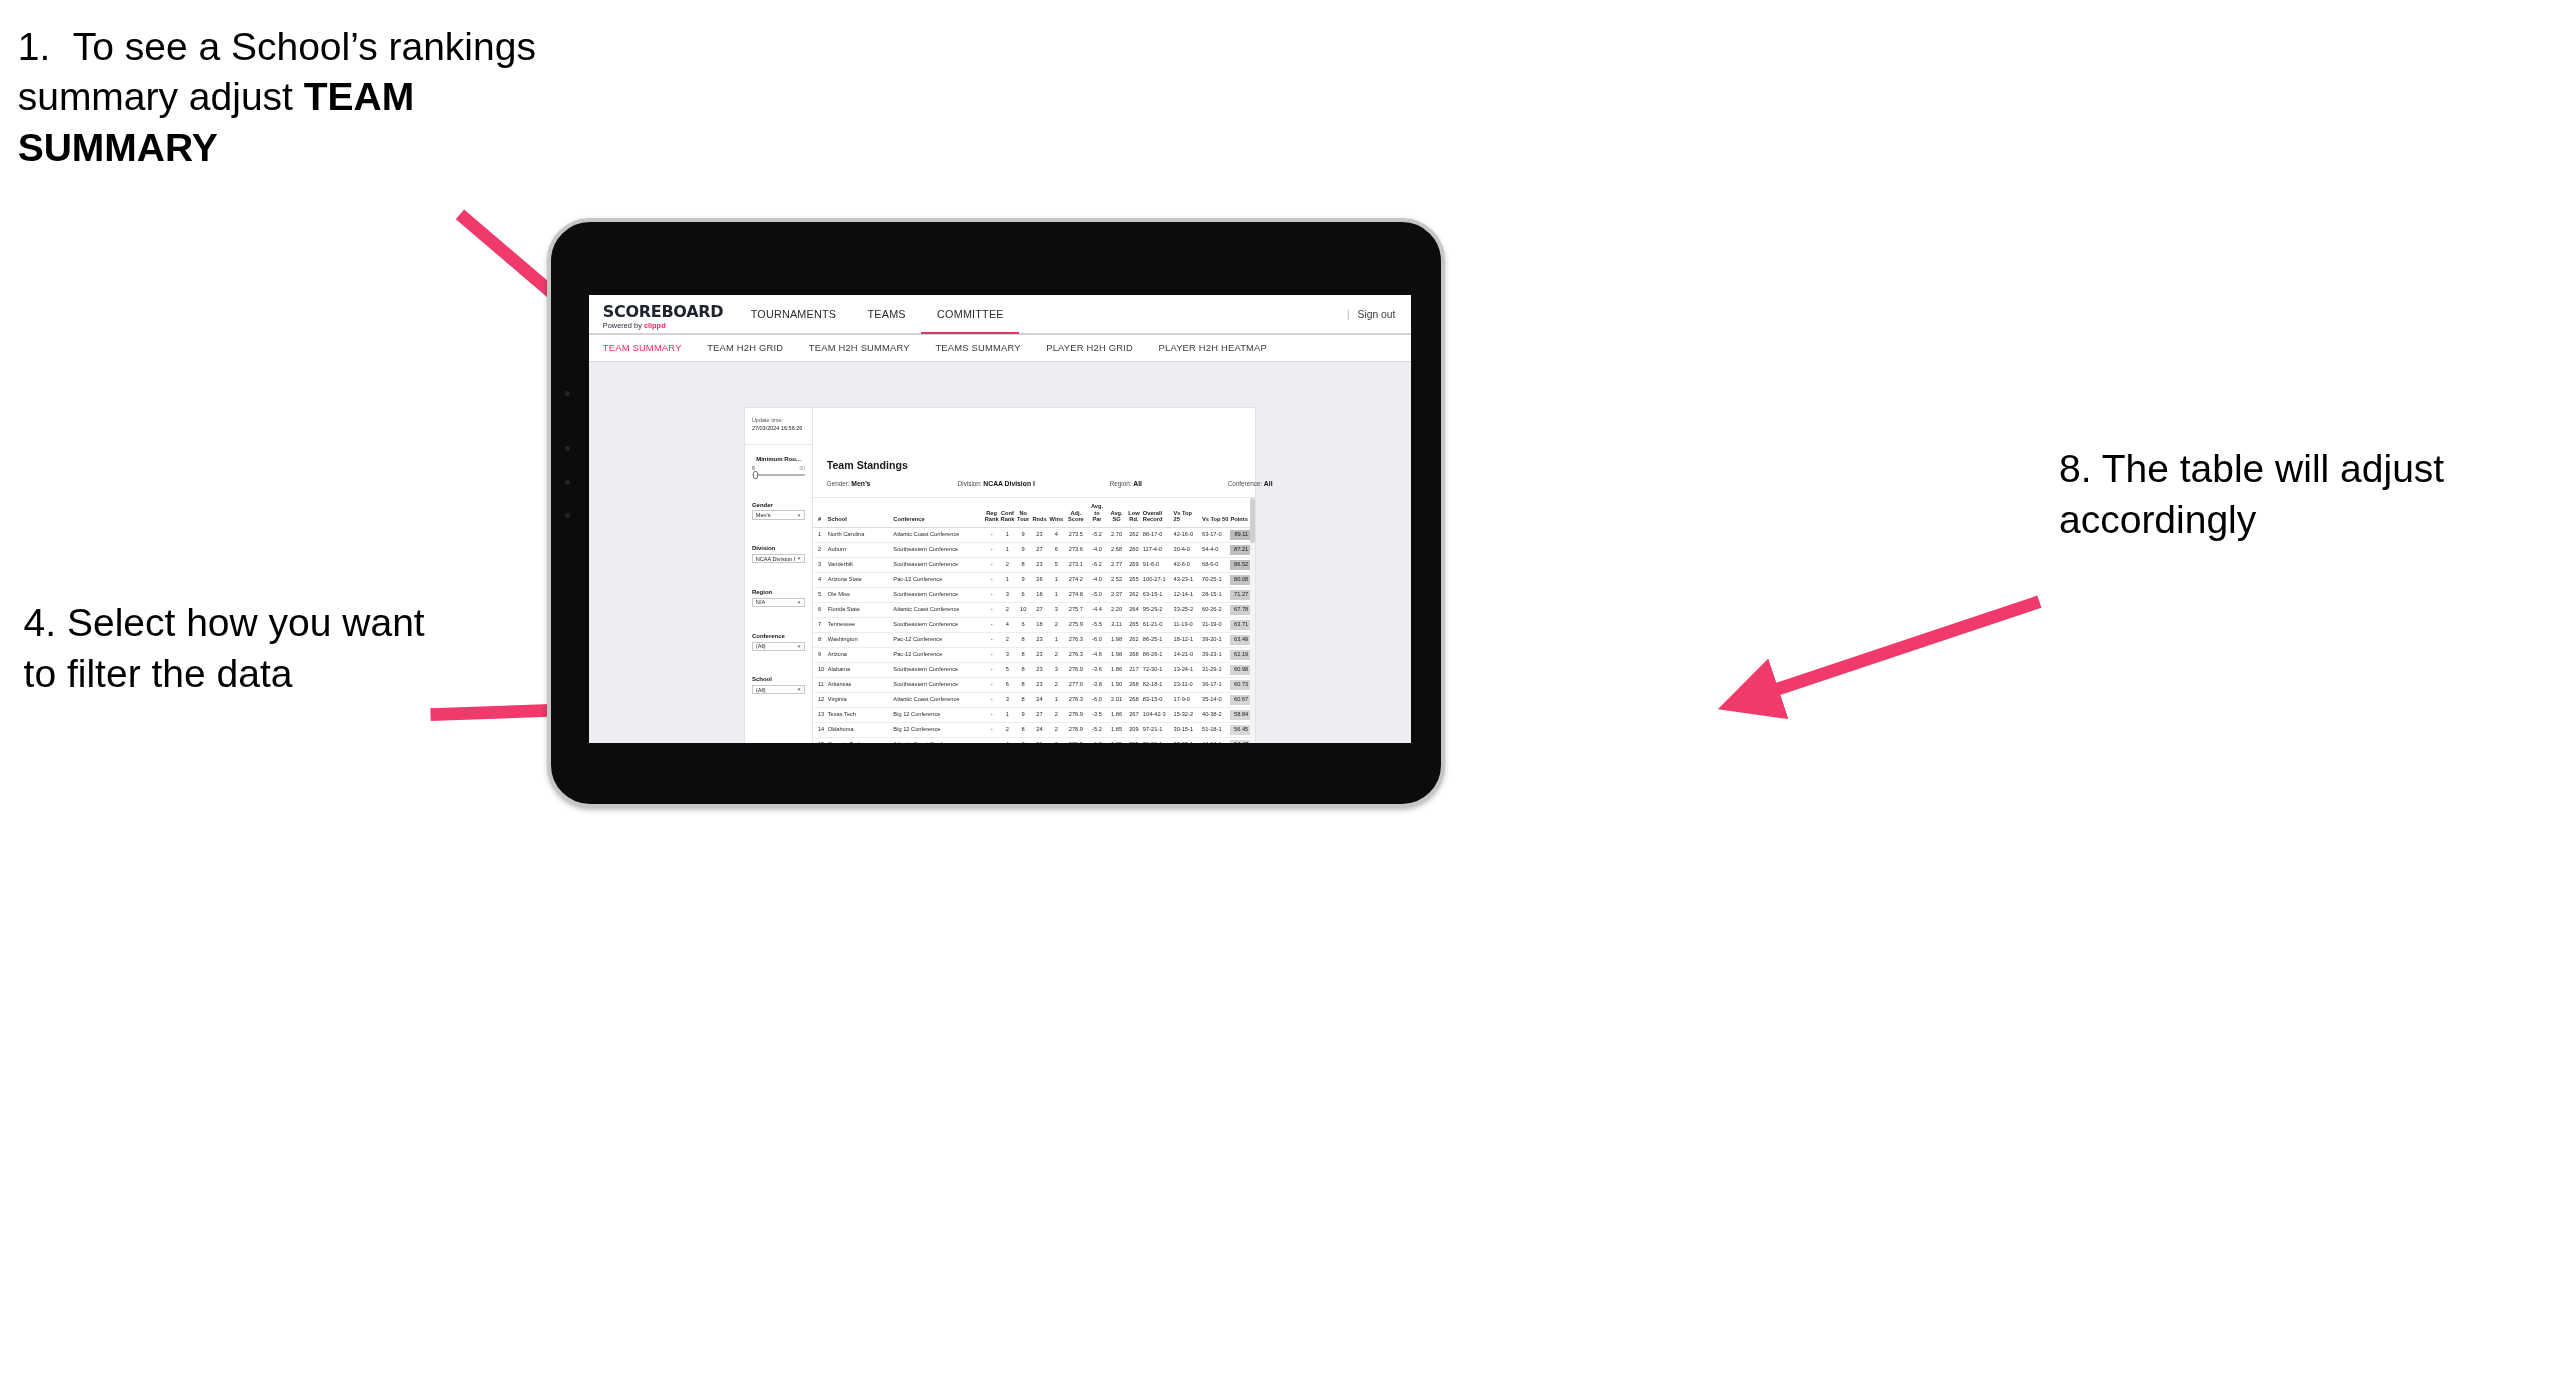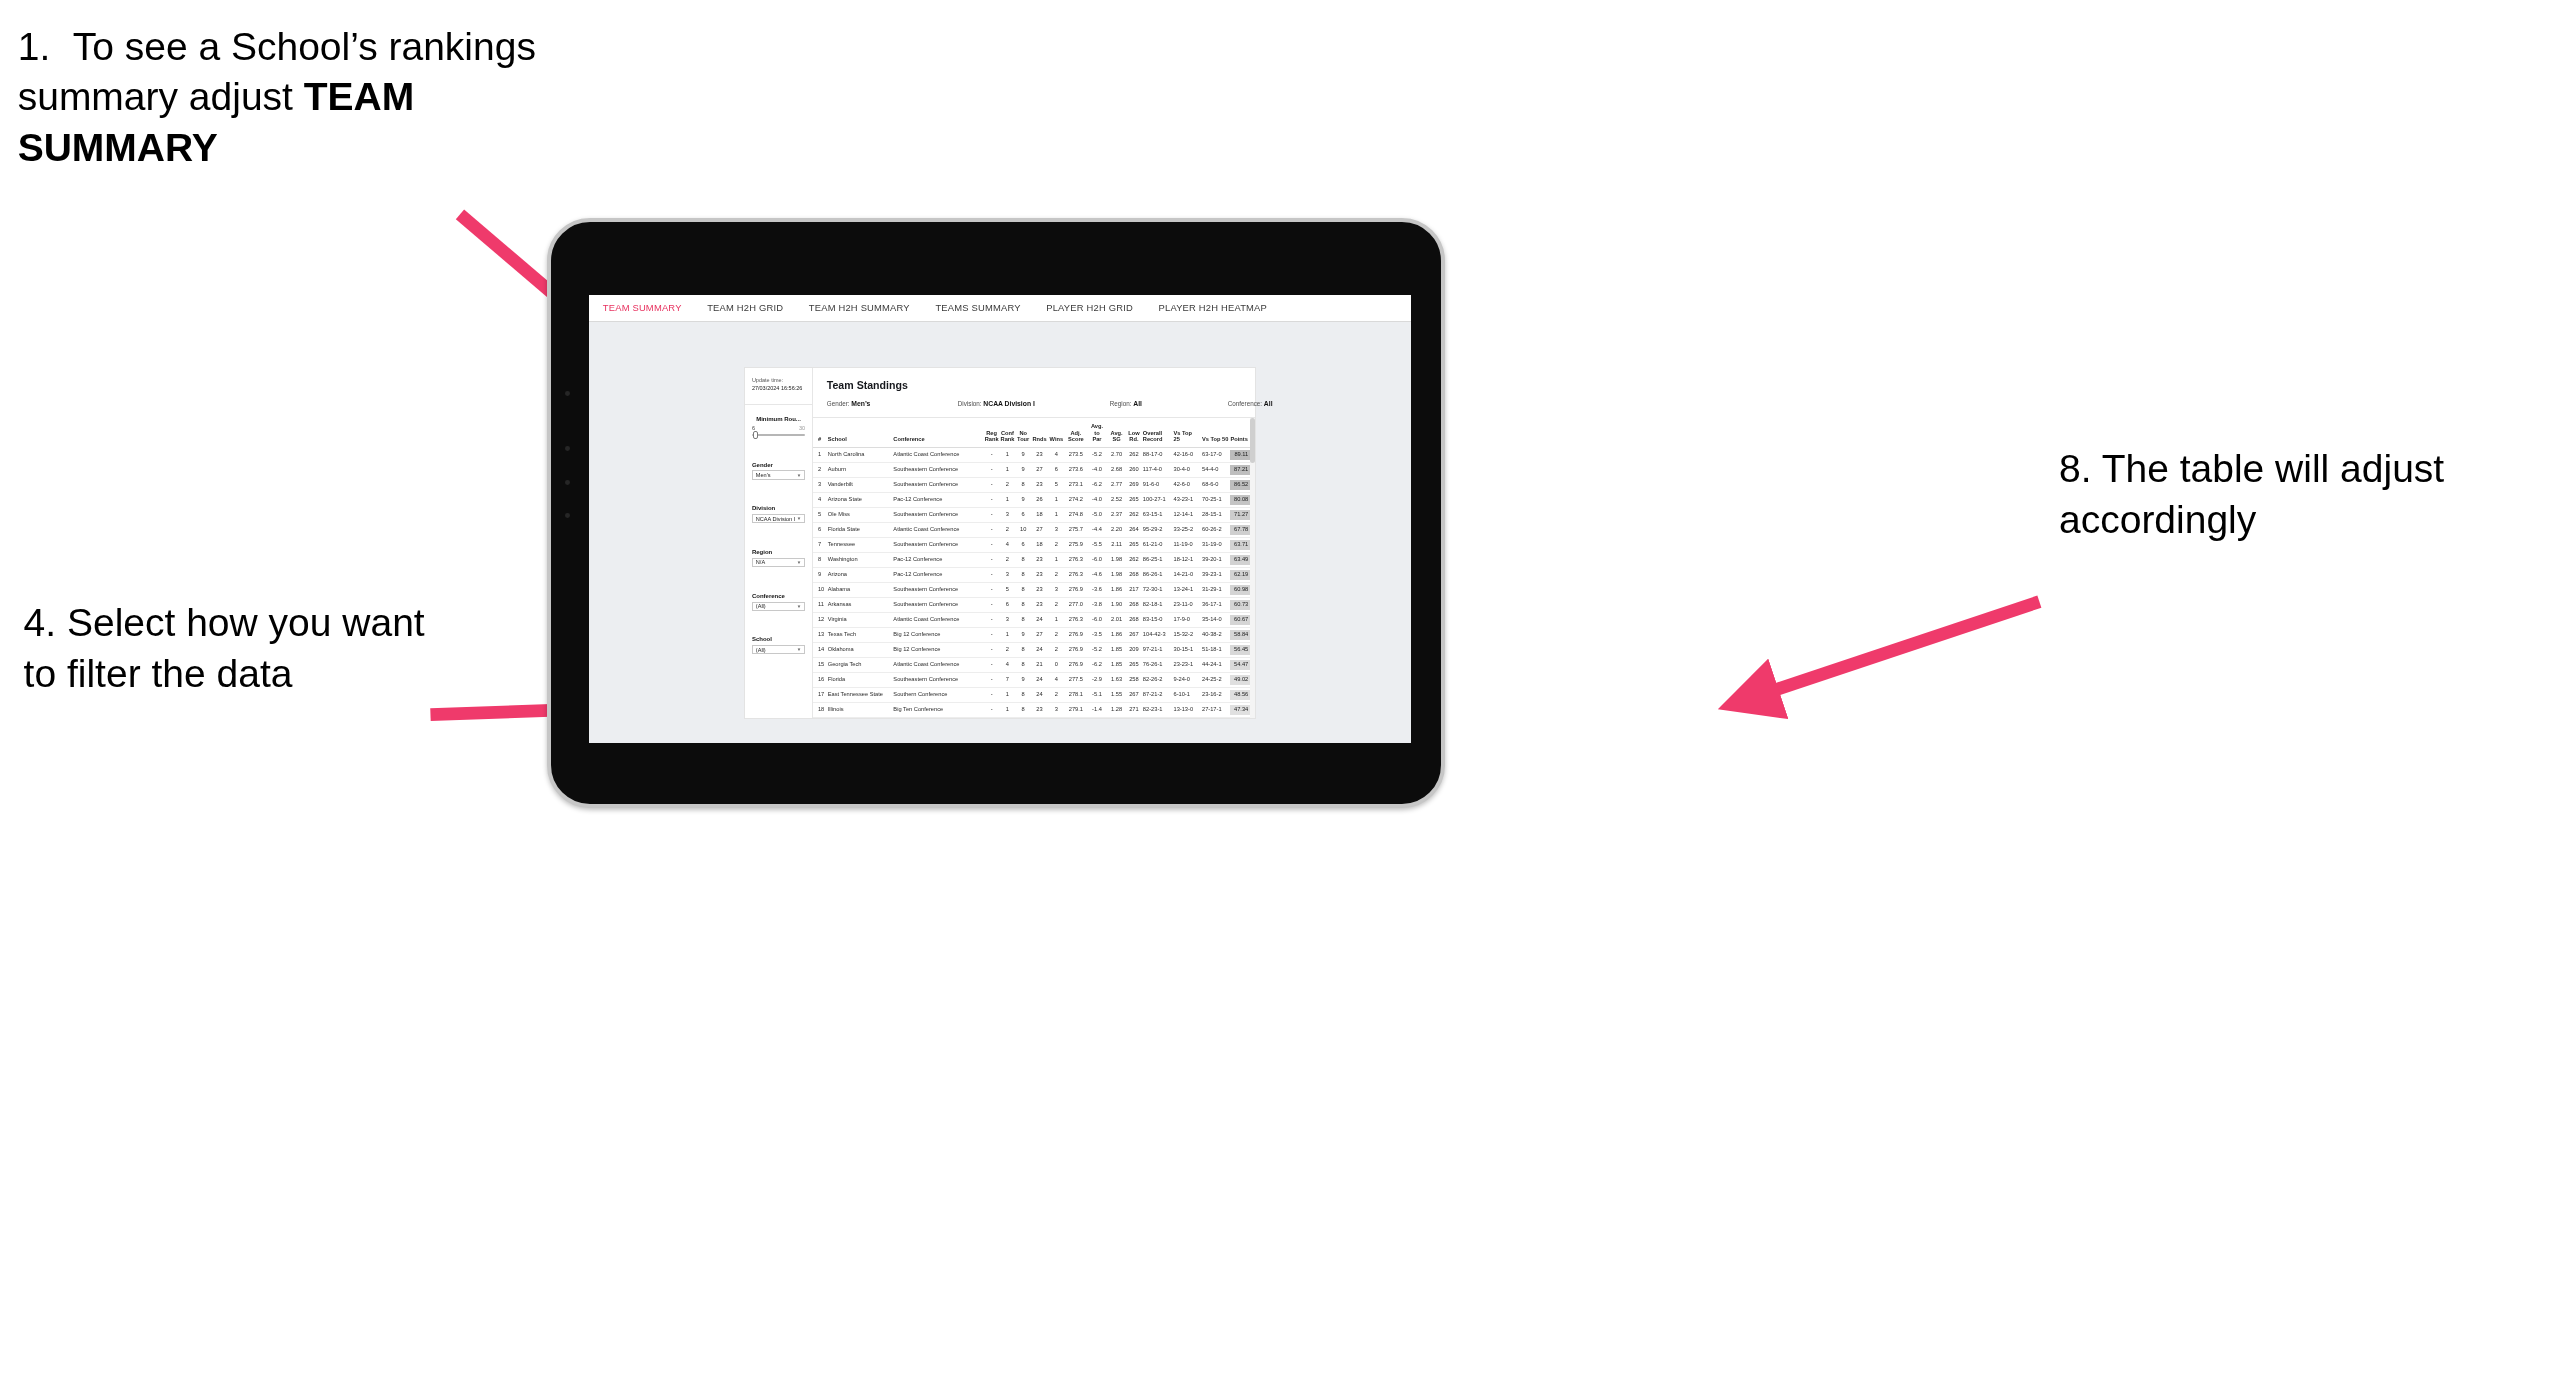--- a/index.html
+++ b/index.html
@@ -110,21 +110,21 @@
   }
   .f-select {
     height:9.3px; border:1px solid #c8c8c8; background:#fff;
     display:flex; align-items:center; justify-content:space-between;
     padding:0 2.9px; font-size:5.6px; color:#222; cursor:pointer;
   }
   .f-select .caret { font-size:4.5px; color:#6a6a6a; }
   .f-gap { height:14.7px; }
 
   
-  #viz-main { flex:1; min-width:0; }
+  #viz-main { flex:1; min-width:0;margin-top:40px; }
   #viz-title { font-size:10.6px; font-weight:bold; color:#16181d; padding:11.8px 0 0 13.8px; }
   #viz-meta {
     display:flex; padding:8.8px 0 9.8px 13.8px; font-size:6.3px; color:#4b4b4b;
     border-bottom:1px solid #e6e6e6;
   }
   .meta-item { flex:0 0 auto; }
   .meta-item + .meta-item { margin-left:0; }
   .meta-item b { color:#111; font-weight:bold; font-size:6.8px; }
   .mi1{width:131px;} .mi2{width:152px;} .mi3{width:118px;}
 
@@ -183,20 +183,35 @@
 </svg>
 
 <div id="tablet">
   <div class="cam" style="left:13.8px; top:169px;"></div>
   <div class="cam" style="left:13.8px; top:224px;"></div>
   <div class="cam" style="left:13.8px; top:258px;"></div>
   <div class="cam" style="left:13.8px; top:291px;"></div>
 
   <div id="tablet-screen">
 
+    <div id="app-header">
+      <div id="brand">
+        <div class="logo">SCOREBOARD</div>
+        <div class="powered"><span>Powered by </span><span class="clippd">clippd</span></div>
+      </div>
+      <div class="topnav">
+        <div class="topnav-item">TOURNAMENTS</div>
+        <div class="topnav-item">TEAMS</div>
+        <div class="topnav-item active">COMMITTEE</div>
+      </div>
+      <div id="header-right">
+        <span class="sep">|</span>
+        <span>Sign out</span>
+      </div>
+    </div>
 
     <div id="subnav">
       <div class="subnav-item active">TEAM SUMMARY</div>
       <div class="subnav-item">TEAM H2H GRID</div>
       <div class="subnav-item">TEAM H2H SUMMARY</div>
       <div class="subnav-item">TEAMS SUMMARY</div>
       <div class="subnav-item">PLAYER H2H GRID</div>
       <div class="subnav-item">PLAYER H2H HEATMAP</div>
     </div>
 

